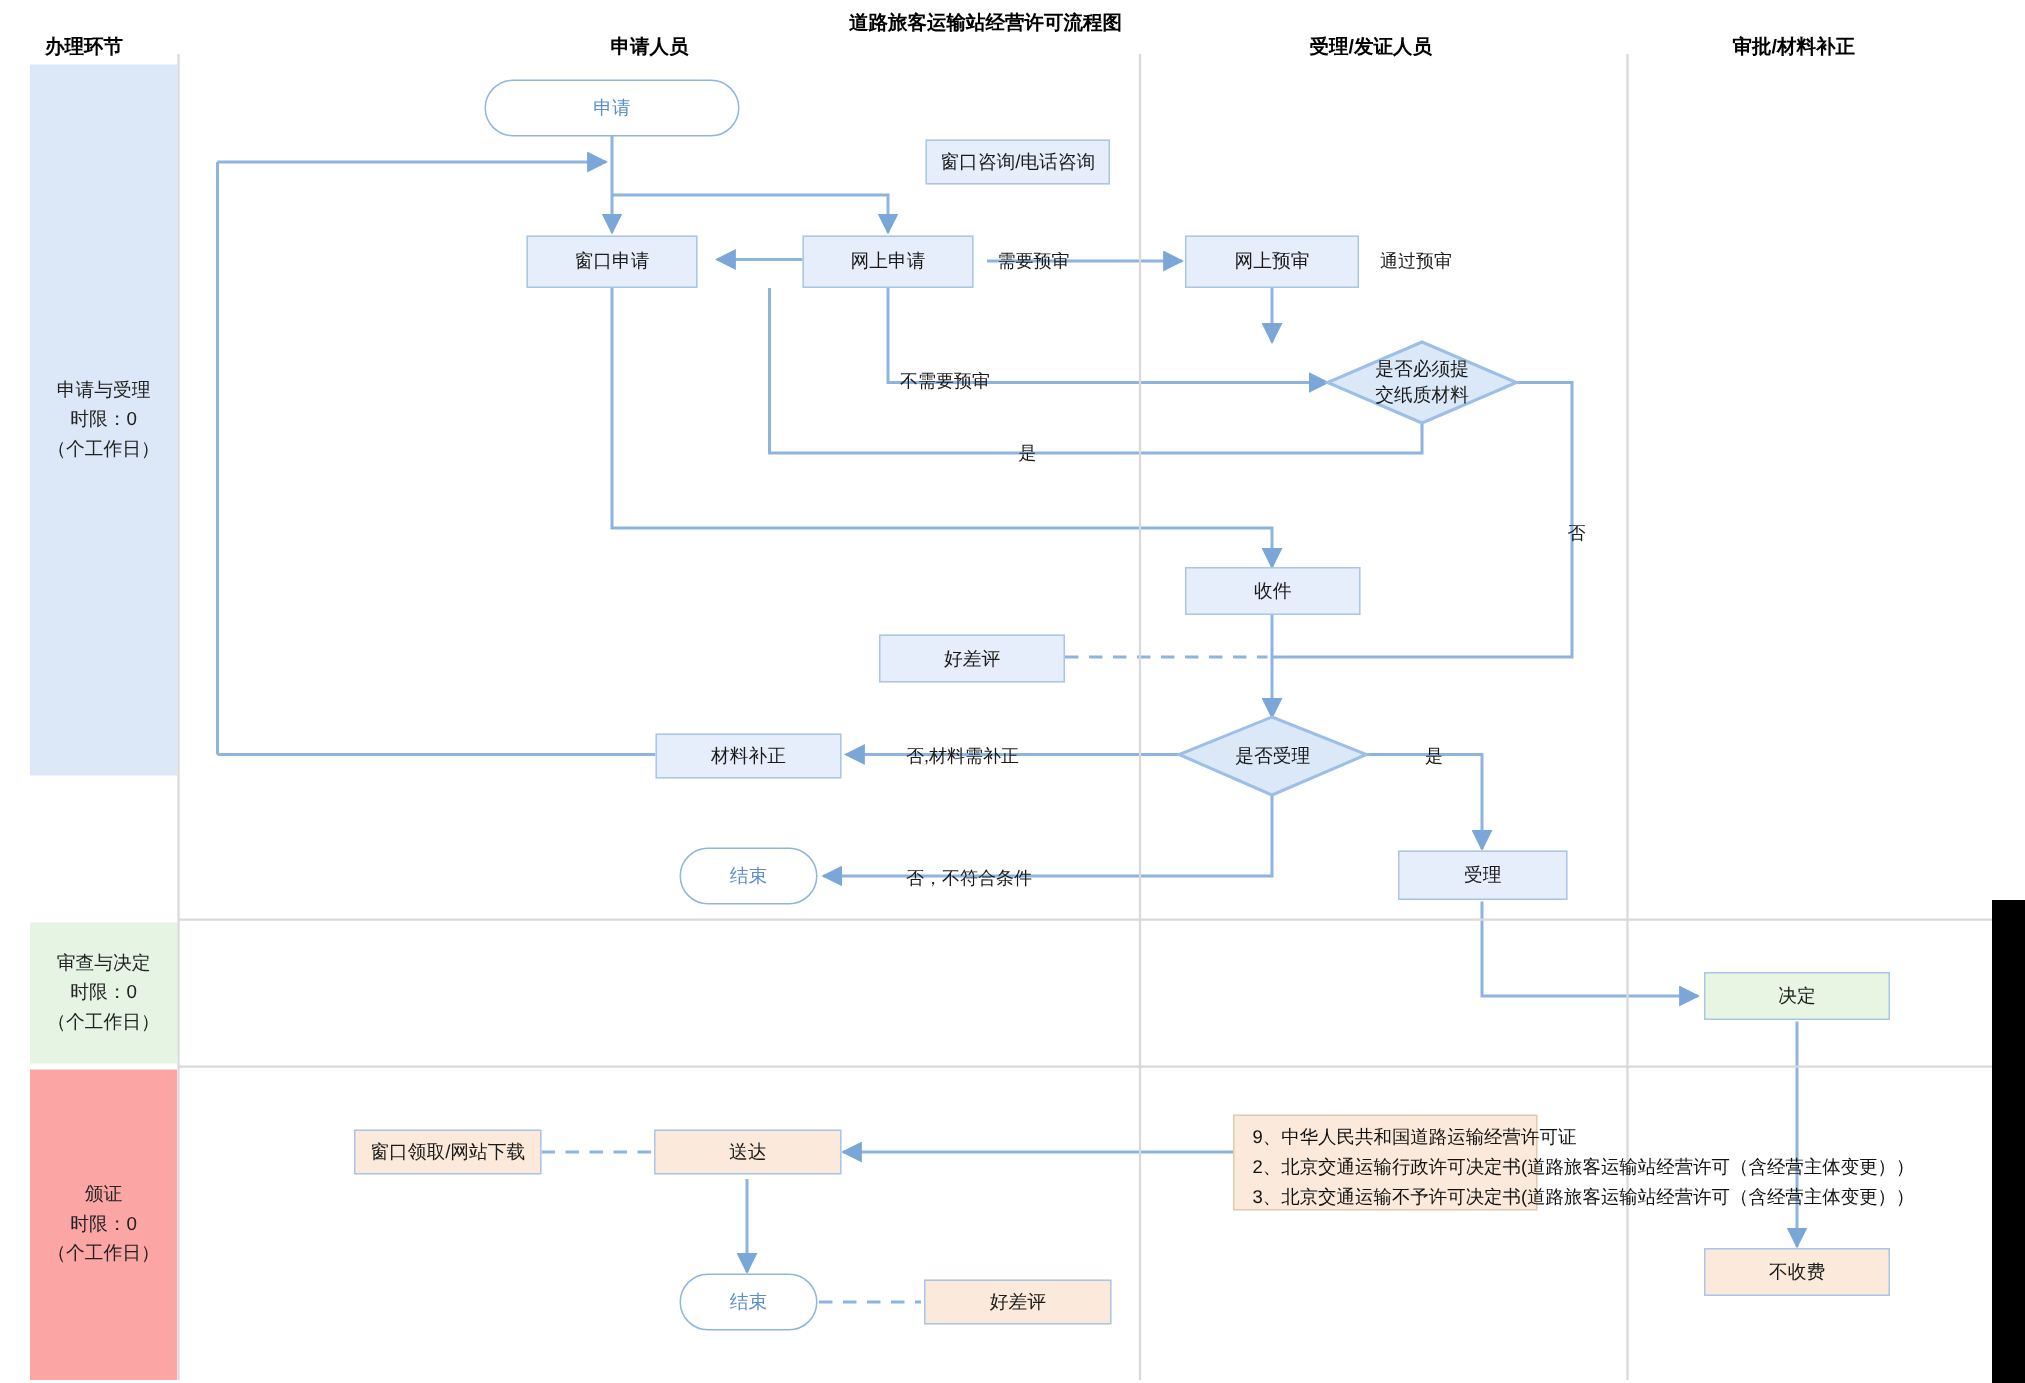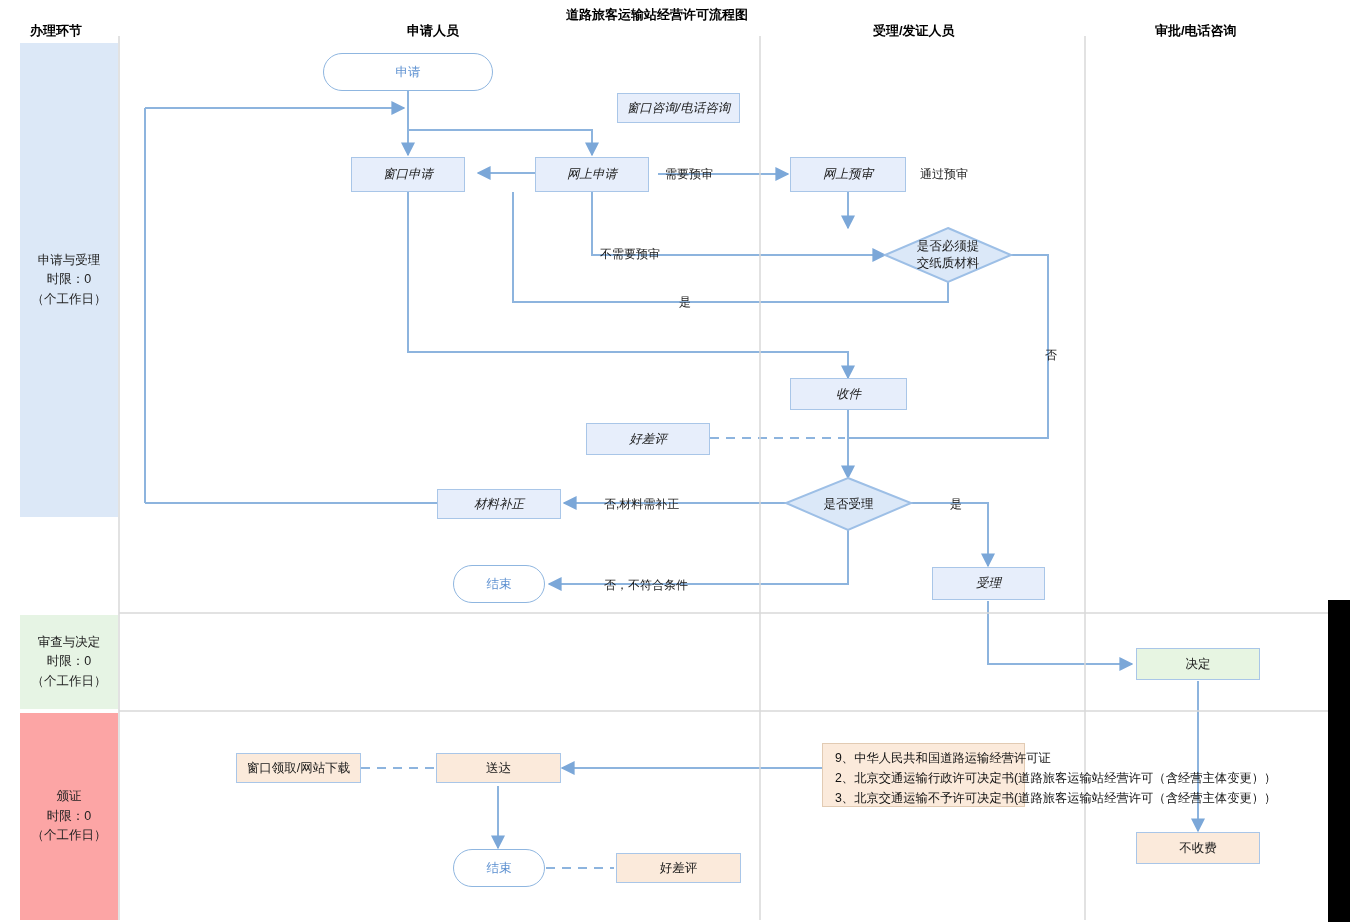--- a/index.html
+++ b/index.html
@@ -12,21 +12,21 @@
   .colhdr{font-size:13px;font-weight:bold;color:#000;white-space:nowrap;}
   
   .lane{position:absolute;left:20px;width:98px;display:flex;align-items:center;
         justify-content:center;text-align:center;font-size:12.5px;color:#222;line-height:1.55;}
   .lane.blue{background:#dce8f7;}
   .lane.green{background:#e6f4e4;}
   .lane.peach{background:#fca5a5;}
   
   .node{position:absolute;display:flex;align-items:center;justify-content:center;
         text-align:center;font-size:12.5px;line-height:1.45;box-sizing:border-box;}
-  .rect{background:#e7eefb;border:1px solid #a9c6e8;color:#1a1a1a;font-style:italic;}
+  .rect{background:#e7eefb;border:1px solid #a9c6e8;color:#1a1a1a;}
   .rect-peach{background:#fbeadb;border:1px solid #a9c6e8;color:#1a1a1a;}
   .rect-green{background:#e7f5e2;border:1px solid #a9c6e8;color:#1a1a1a;}
   .term{background:#ffffff;border:1px solid #8fb6e0;border-radius:26px;color:#5b8fd0;}
   .diamond-label{position:absolute;left:0;top:0;width:100%;height:100%;
         display:flex;flex-direction:column;align-items:center;justify-content:center;
         font-size:12.5px;color:#1a1a1a;line-height:1.35;text-align:center;}
   
   .elabel{position:absolute;font-size:12px;color:#1a1a1a;white-space:nowrap;background:transparent;}
   .elabel.vert{writing-mode:vertical-rl;}
   
@@ -113,21 +113,21 @@
       <line x1="119" y1="613" x2="1348" y2="613"></line>
       <line x1="119" y1="711" x2="1348" y2="711"></line>
     </g>
   </svg>
 
   <div class="abs title" style="left:566px;top:6px;">道路旅客运输站经营许可流程图</div>
 
   <div class="abs colhdr" style="left:30px;top:22px;">办理环节</div>
   <div class="abs colhdr" style="left:407px;top:22px;">申请人员</div>
   <div class="abs colhdr" style="left:873px;top:22px;">受理/发证人员</div>
-  <div class="abs colhdr" style="left:1155px;top:22px;">审批/电话咨询</div>
+  <div class="abs colhdr" style="left:1155px;top:22px;">审批/材料补正</div>
 
   <div class="lane blue" style="top:43px;height:474px;">
     <div>
       <div>申请与受理</div>
       <div>时限：0</div>
       <div>（个工作日）</div>
     </div>
   </div>
 
   <div class="lane green" style="top:615px;height:94px;justify-content:center;">

